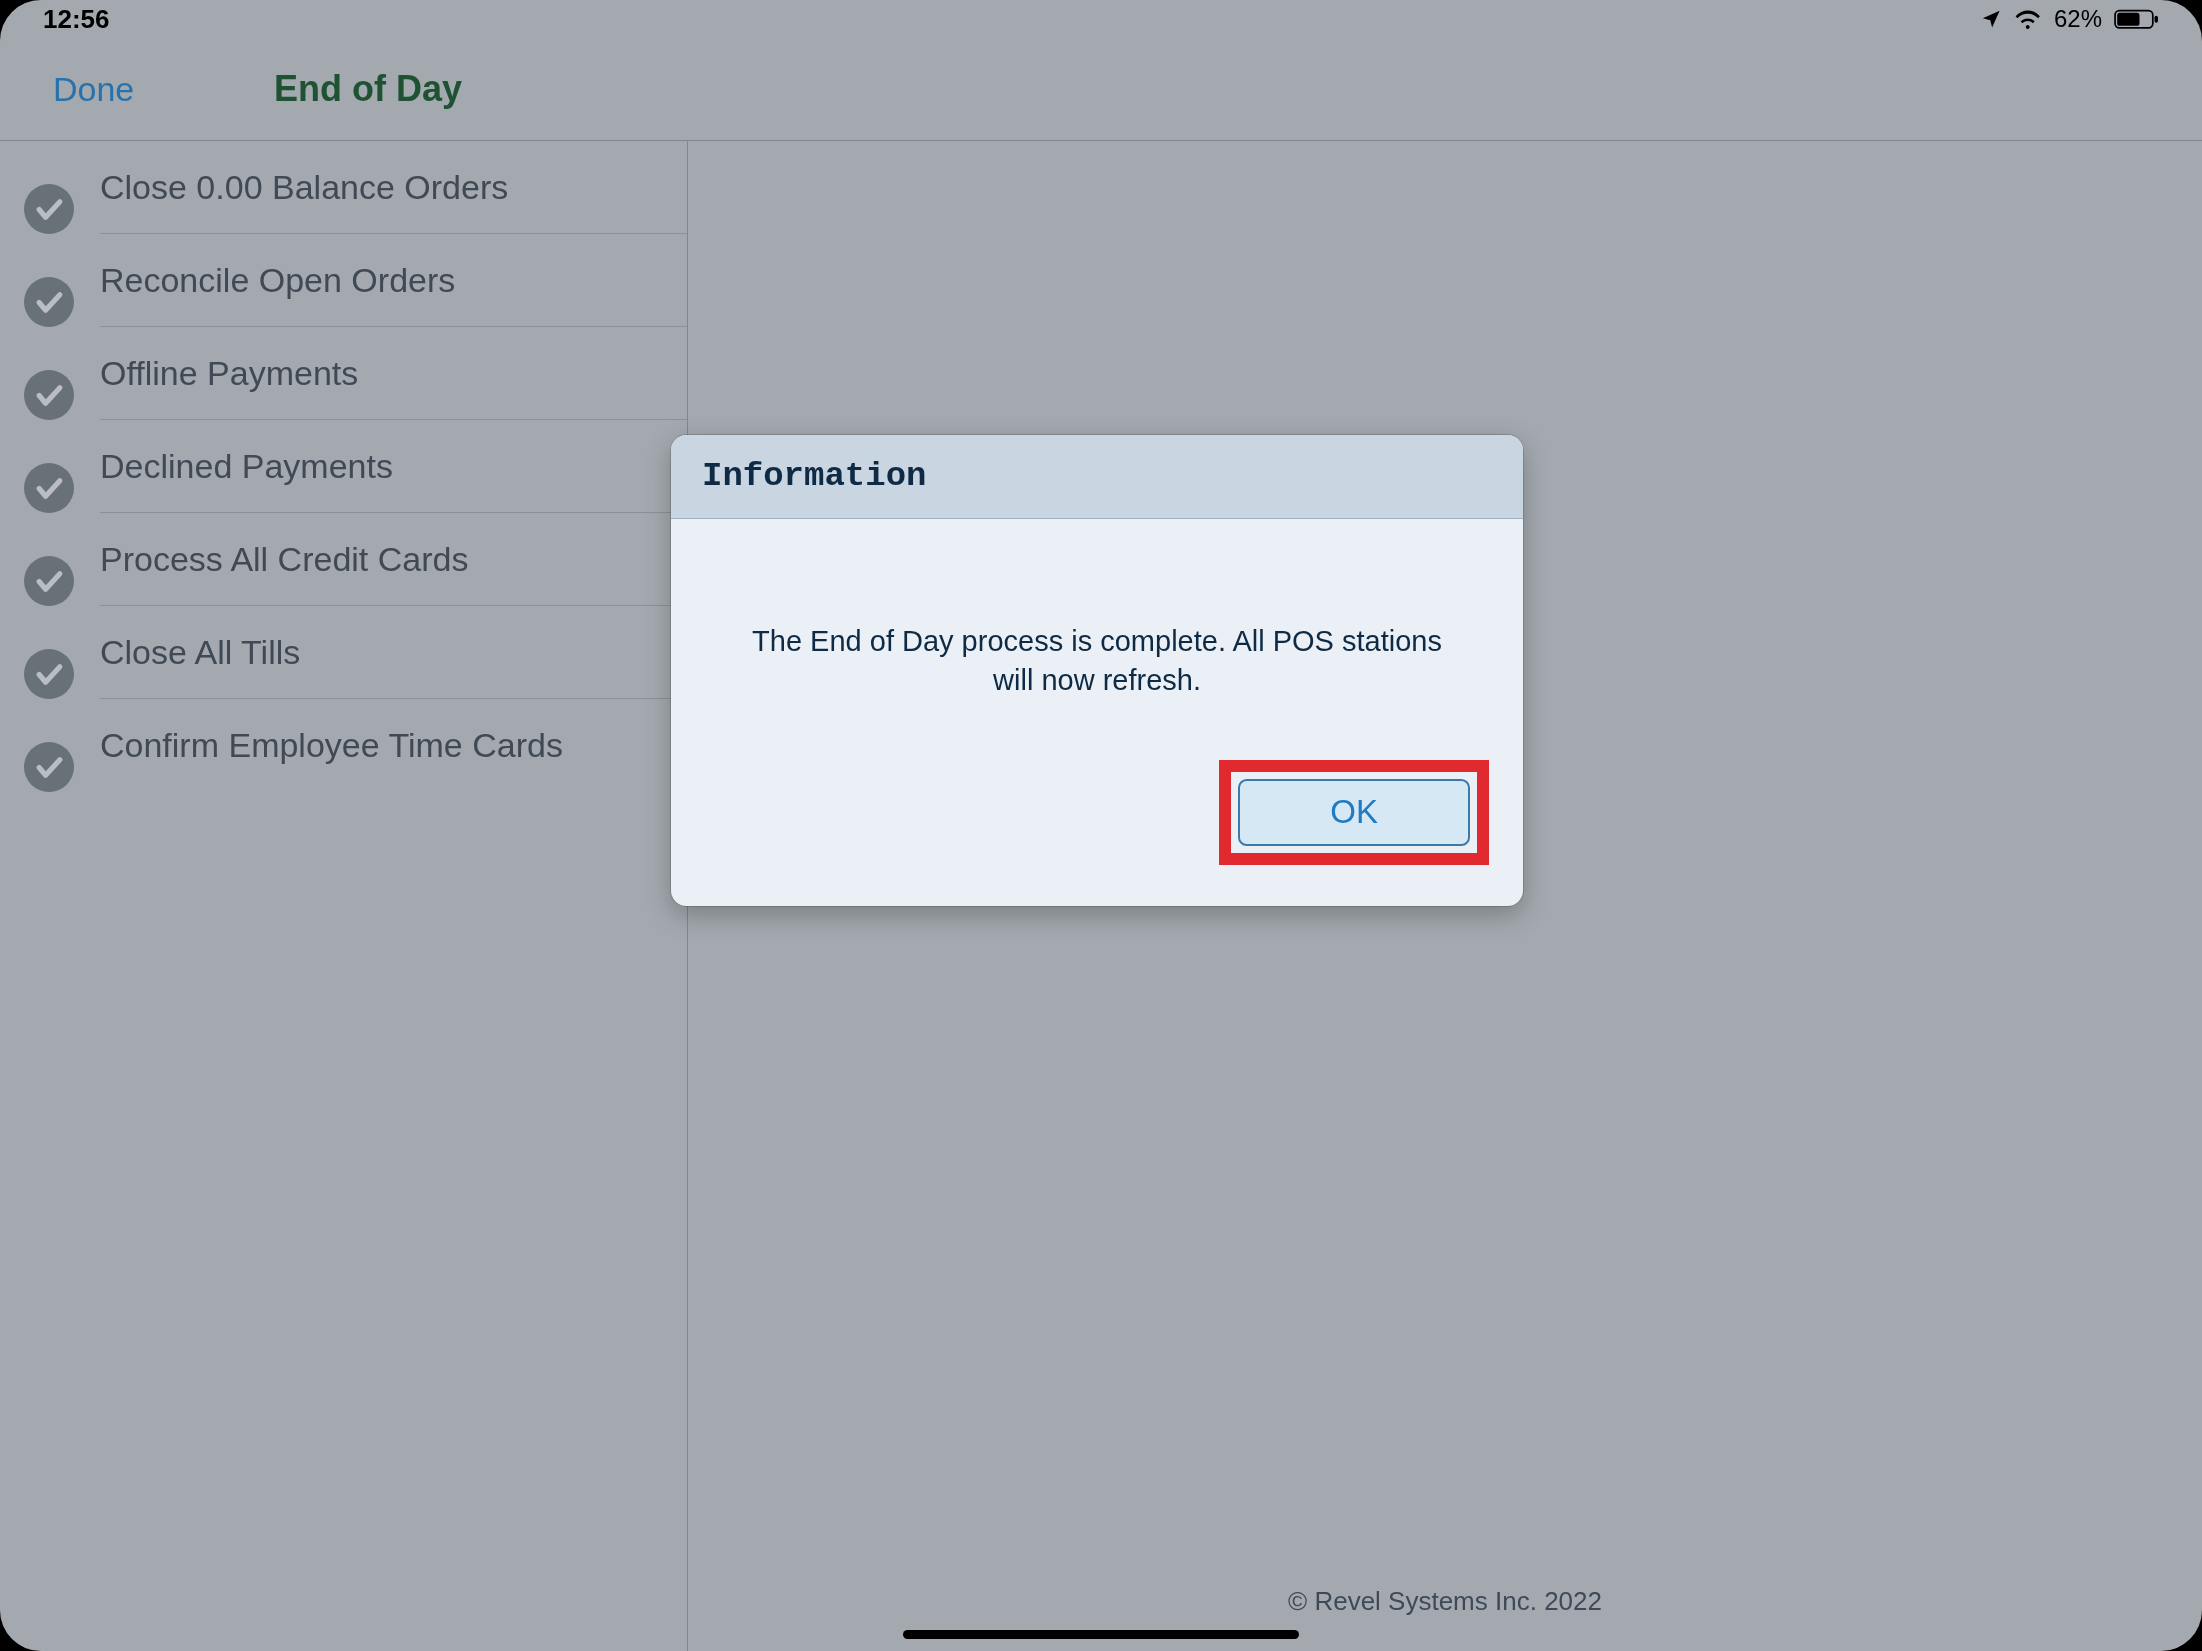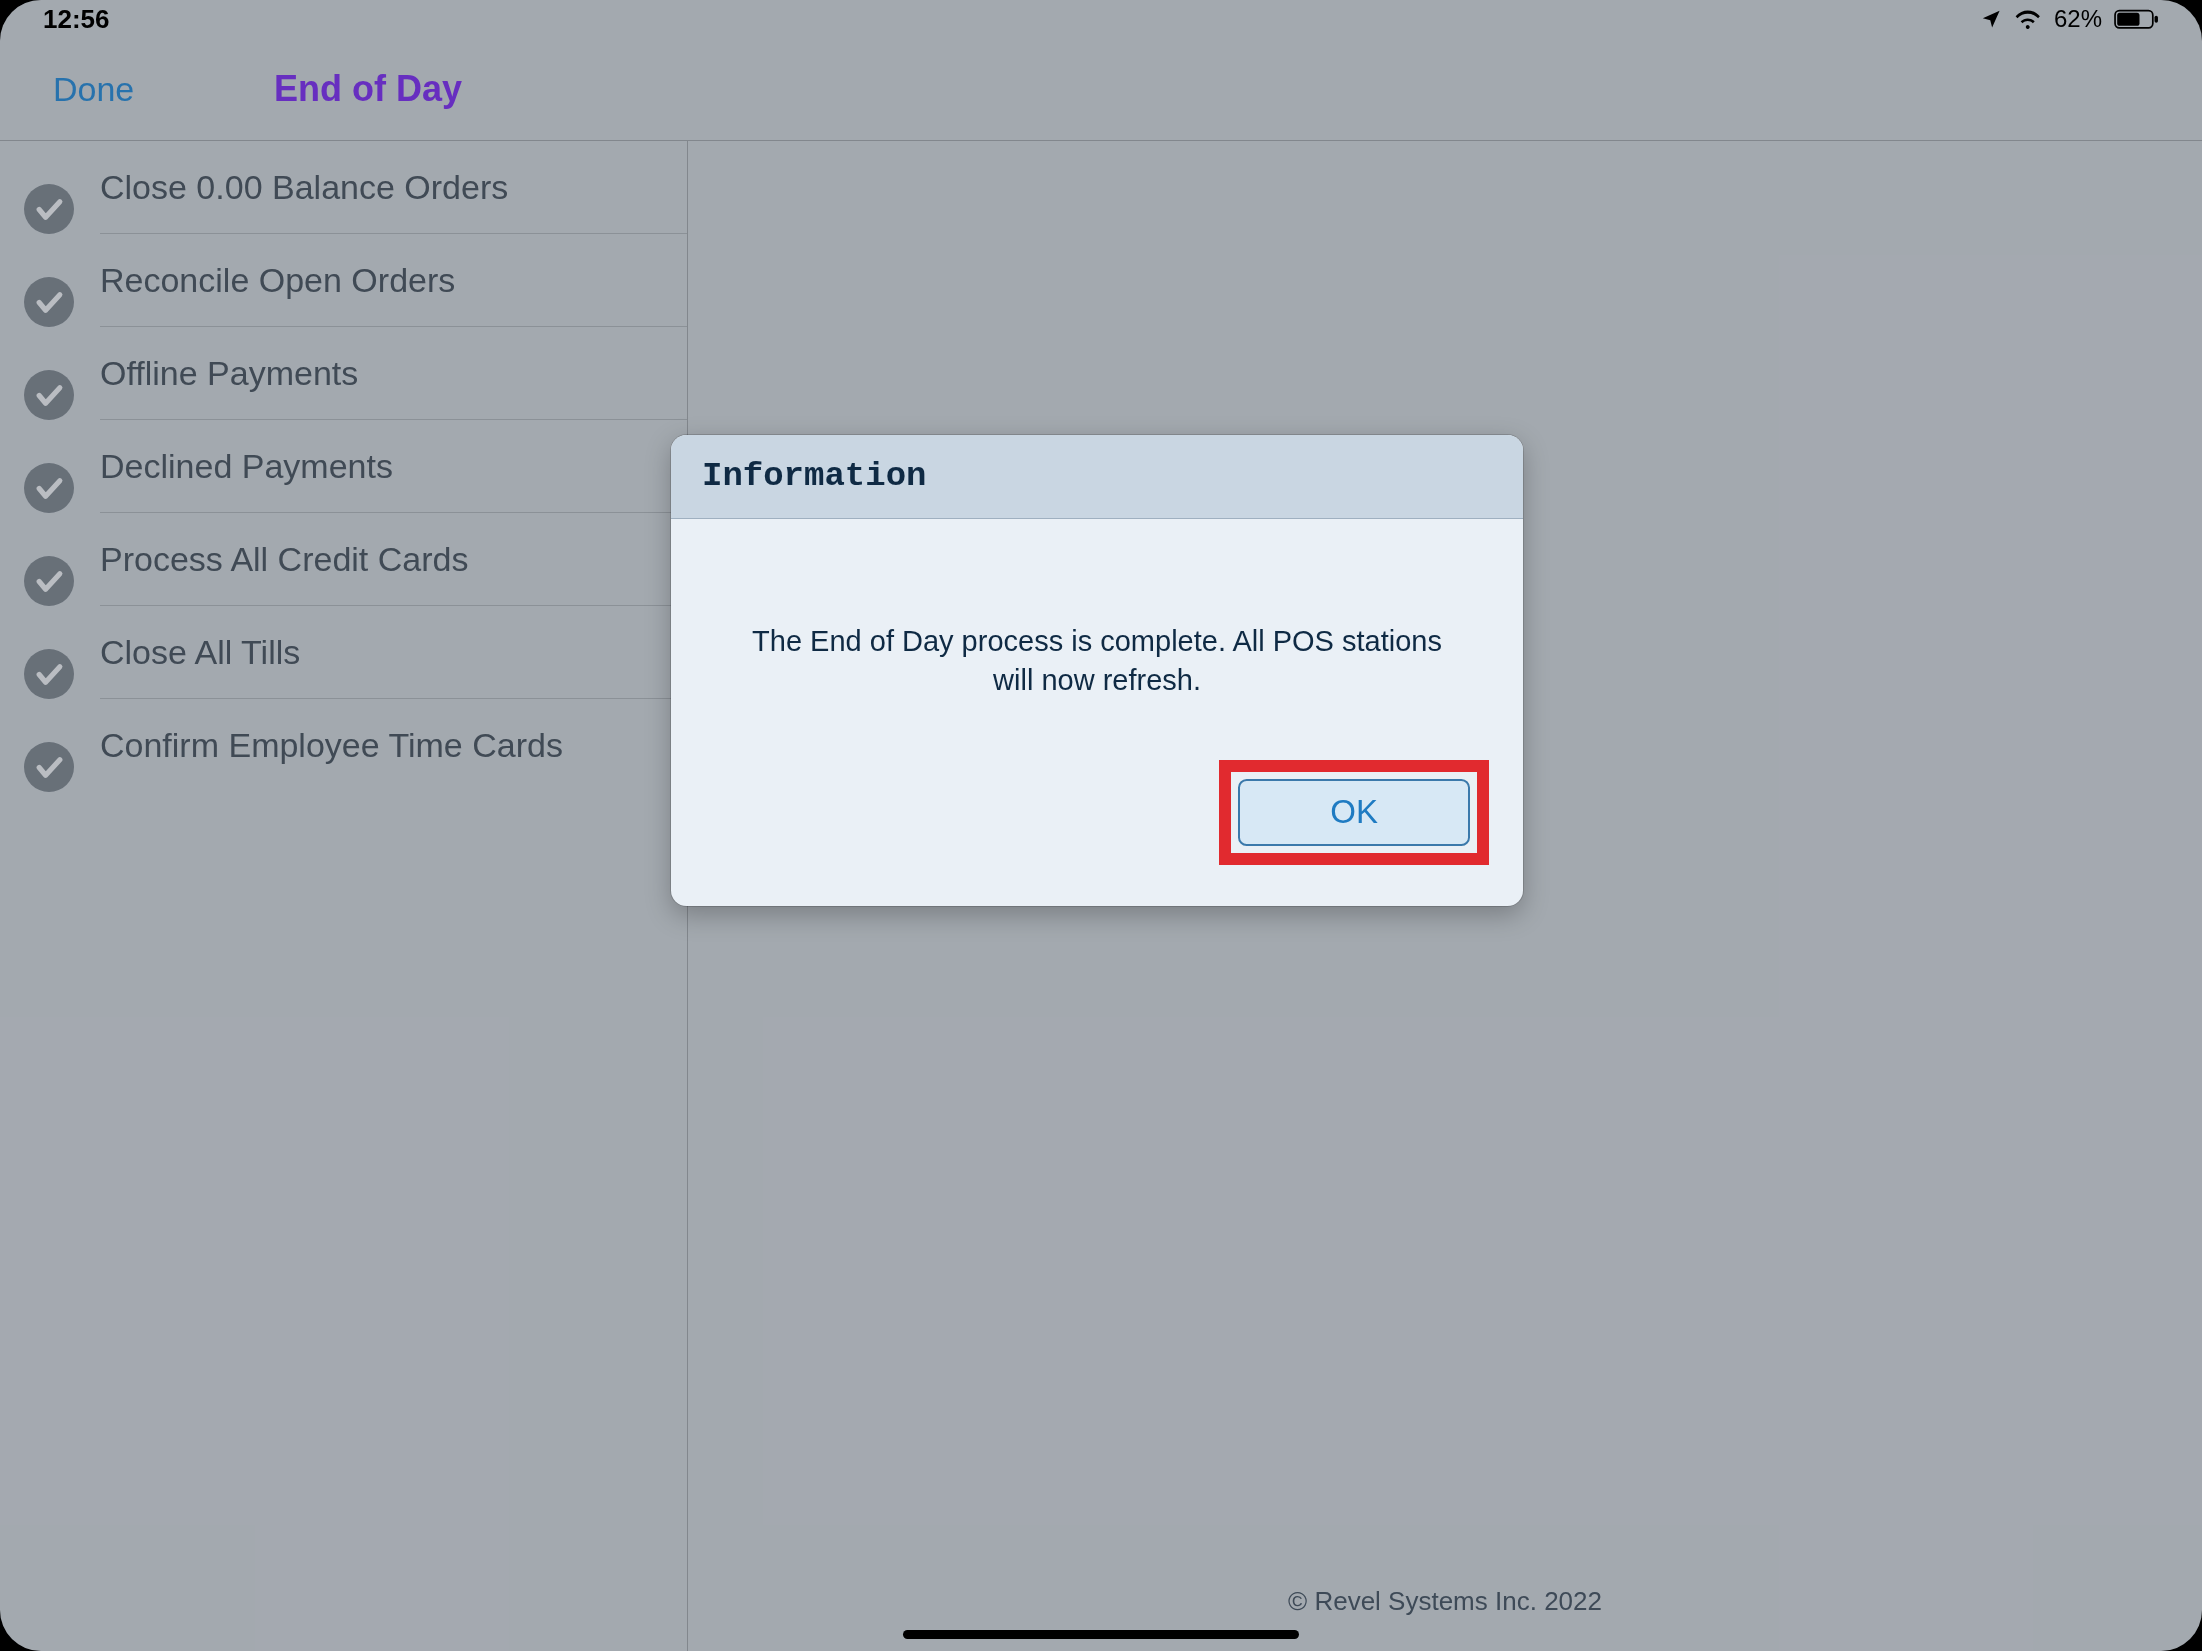--- a/index.html
+++ b/index.html
@@ -66,21 +66,21 @@
     color: #1f7bc2;
     font-size: 34px;
     font-weight: 500;
     padding-left: 29px;
     background: none; border: none; cursor: pointer;
   }
   .page-title {
     position: absolute;
     left: 0; right: 0;
     text-align: center;
-    color: #6d28d9;
+    color: #14532d;
     font-size: 36px;
     font-weight: 700;
     pointer-events: none;
   }
 
   
   .sidebar {
     position: absolute;
     top: 141px; left: 0;
     width: 688px;

